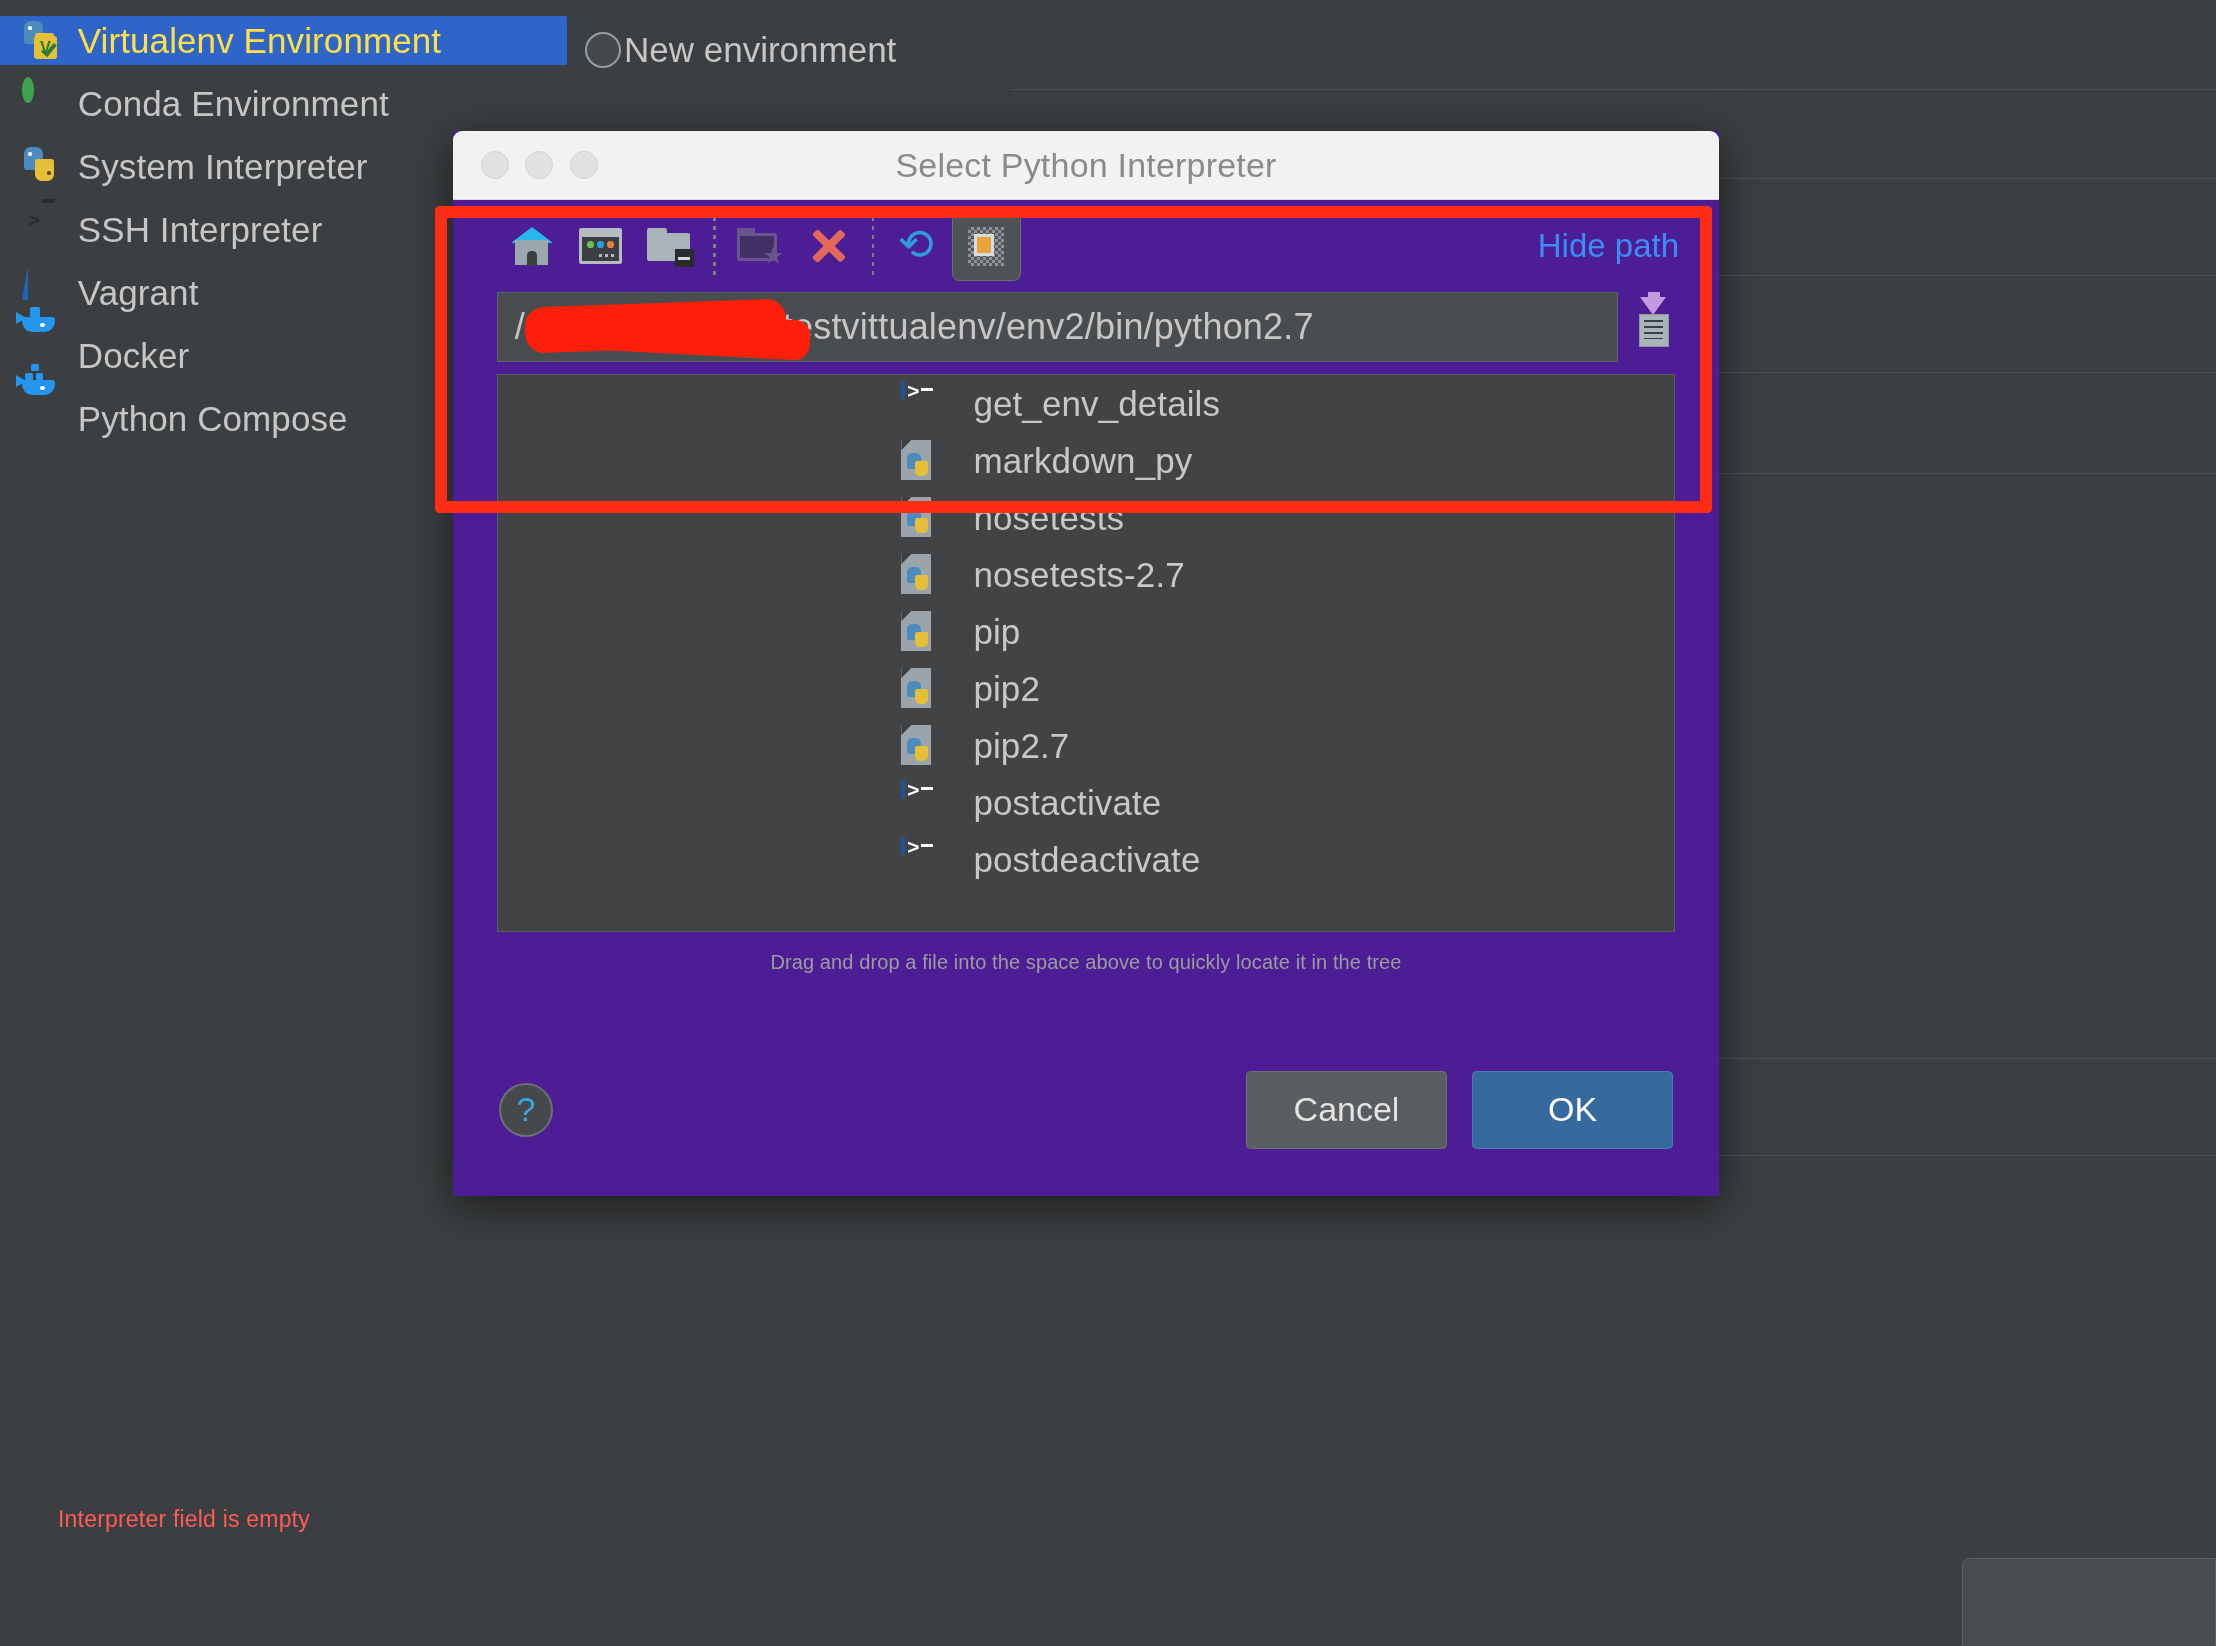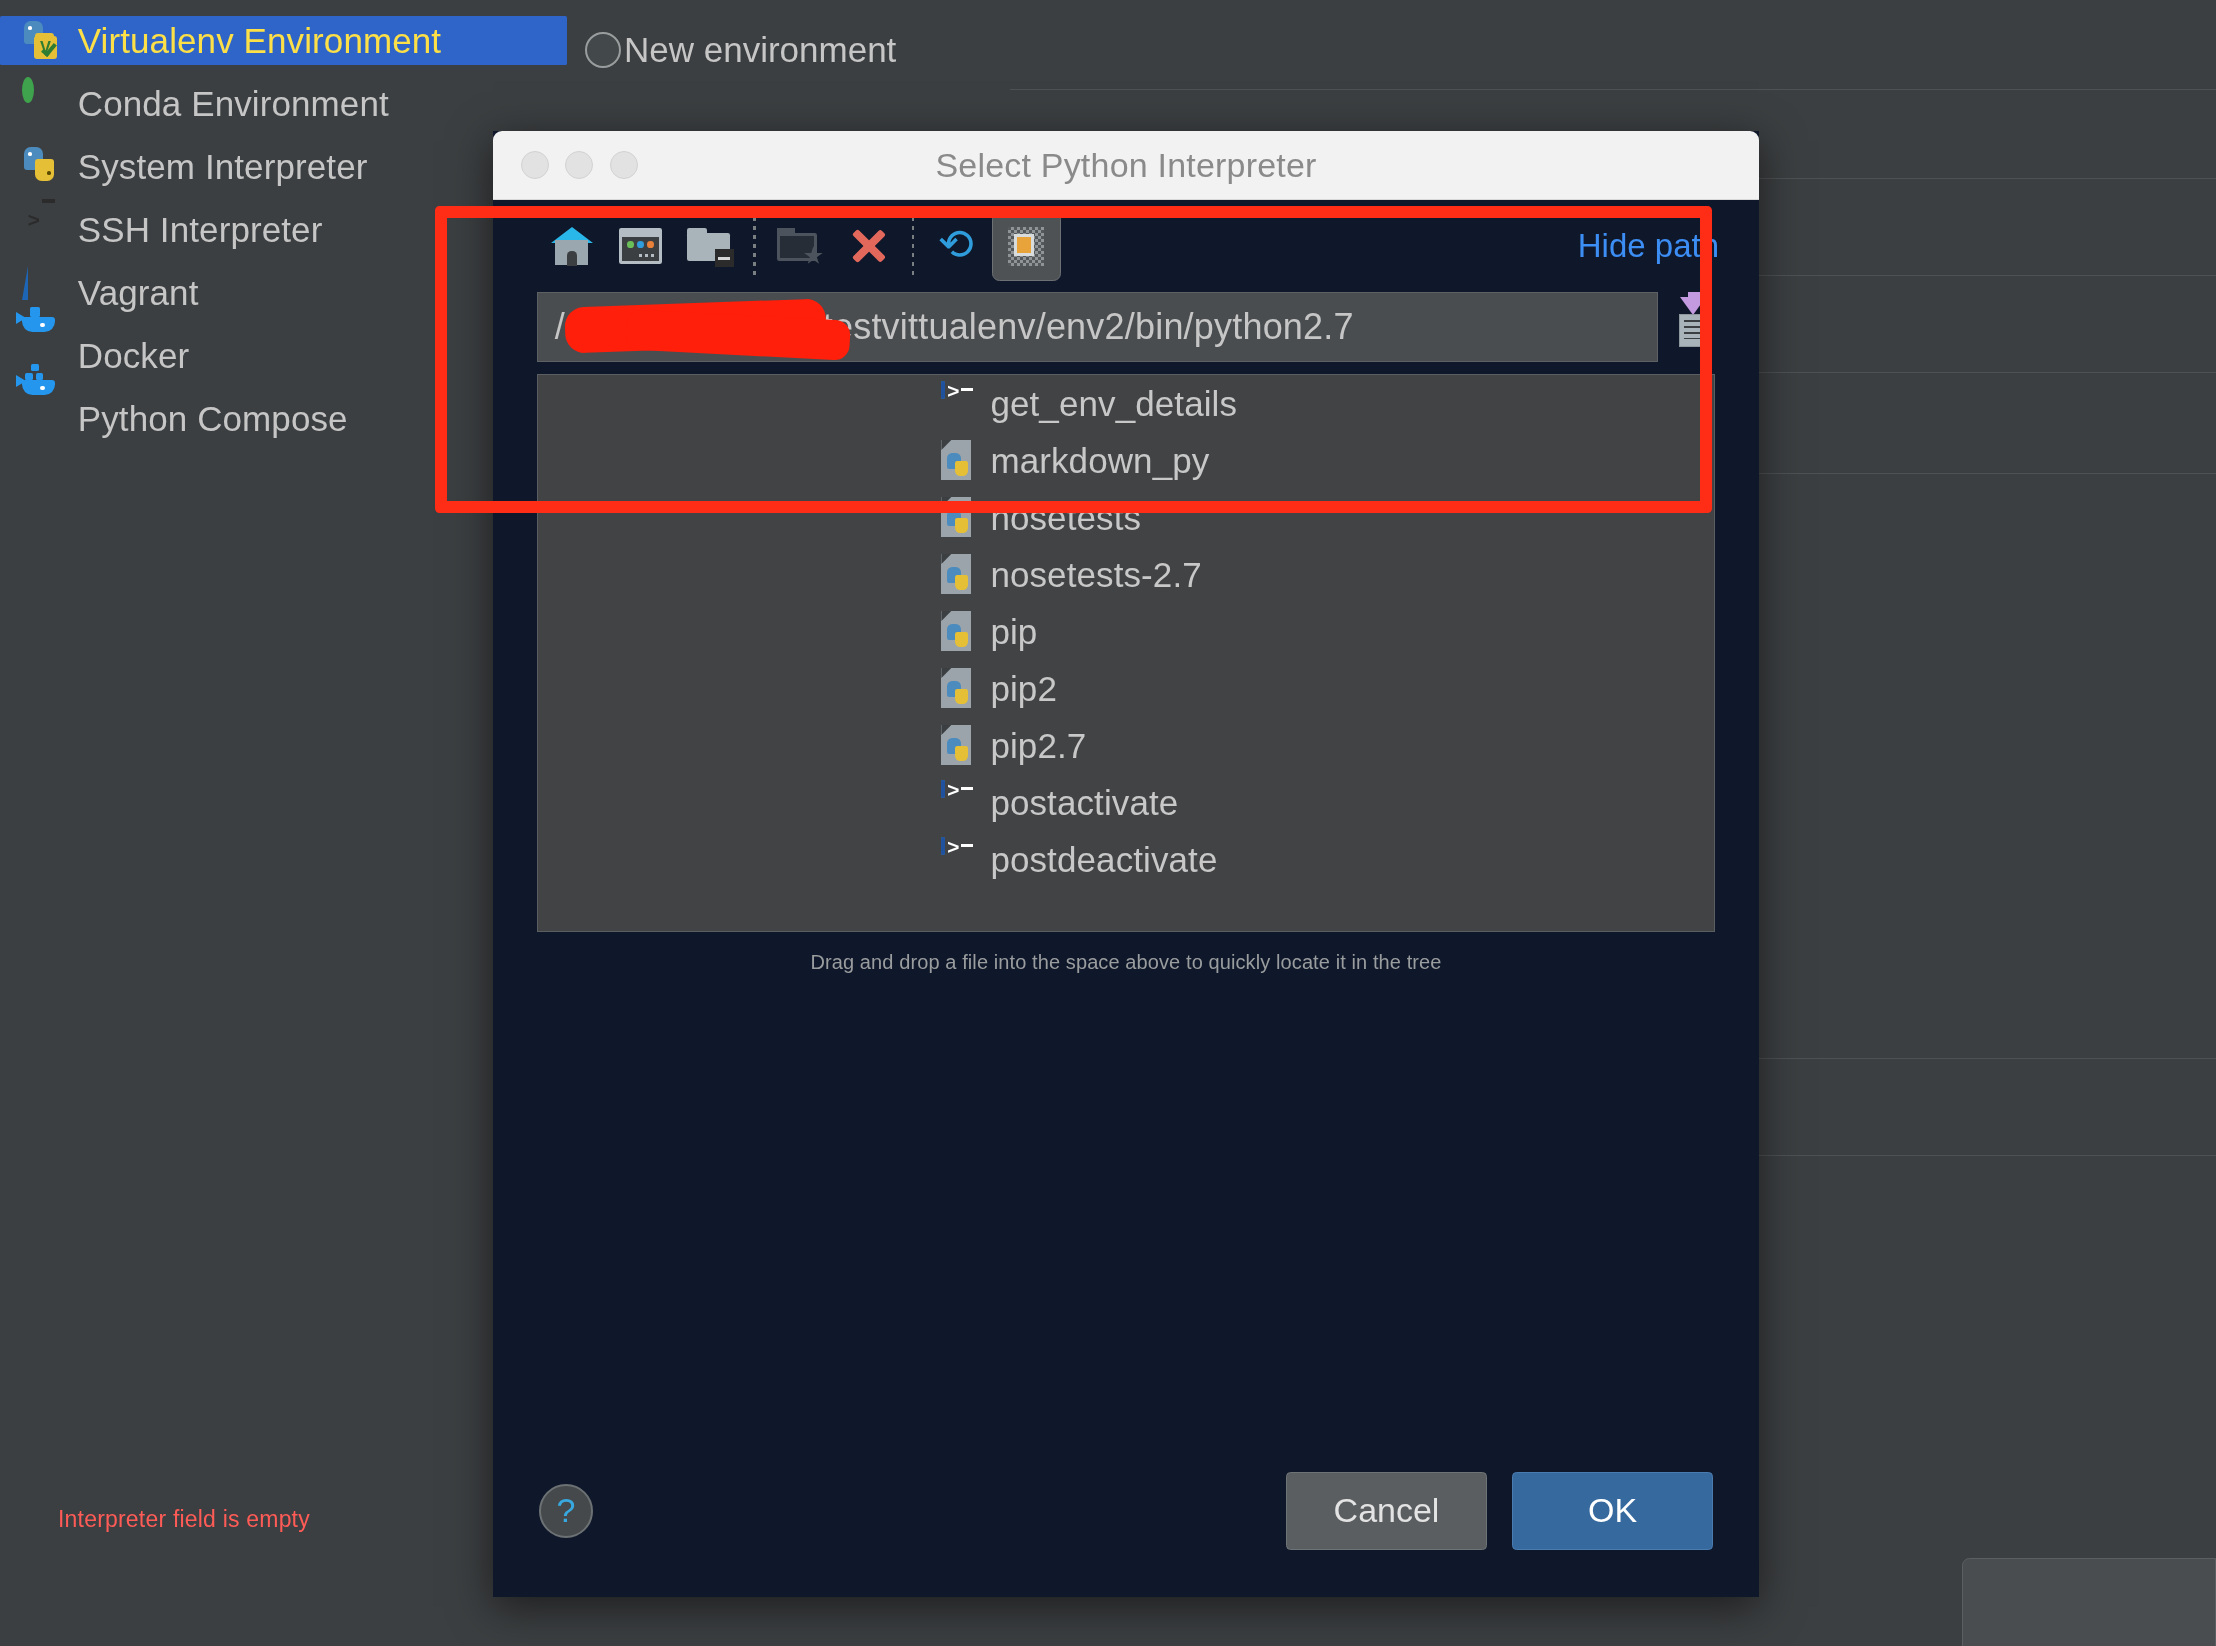--- a/index.html
+++ b/index.html
@@ -77,22 +77,22 @@
     position: absolute; left: 435px; top: 206px; width: 1277px; height: 307px;
     border: 12.7px solid #ff2d16; border-radius: 4.5px; pointer-events: none; z-index: 60;
   }
   .red-note {
     position: absolute; left: 58px; top: 1506px; font-size: 23px; color: #ff5b57;
     letter-spacing: 0.2px; white-space: nowrap; z-index: 5;
   }
 
   
   .dialog {
-    position: absolute; left: 453px; top: 131px; width: 1266px; height: 1466px;
-    background: #0f172a; box-shadow: 0 10.4px 40px rgba(0,0,0,.55); z-index: 20; margin-left: 40px;
+    position: absolute; left: 453px; top: 131px; width: 1266px; height: 1065px;
+    background: #4c1d95; box-shadow: 0 10.4px 40px rgba(0,0,0,.55); z-index: 20;
   }
   .titlebar {
     height: 69px; background: #f2f2f2; border-radius: 9px 9px 0 0;
     display: flex; align-items: center; position: relative;
     border-bottom: 0.7px solid #d8d8d8;
   }
   .traffic { display: flex; gap: 16.4px; margin-left: 28px; }
   .tl { width: 28px; height: 28px; border-radius: 50%; background: #e2e2e2; border: 0.7px solid #d2d2d2; }
   .dlg-title {
     position: absolute; left: 0; right: 0; text-align: center;
@@ -172,21 +172,21 @@
   .drop-ico .stem { position:absolute; left: 18px; top: -3px; width: 12px; height: 13.4px; background: #c39ae0; }
   .drop-ico .pad { position:absolute; left: 9px; top: 19.4px; width: 30px; height: 33px; background: #a9b4ba; border:1.5px solid #8d979c; }
   .drop-ico .pad::after { content:""; position:absolute; left:4.5px; top:4.5px; right:4.5px; height:19.4px;
       background-image: linear-gradient(#3c3f41 2.2px, transparent 0); background-size: 100% 6px; }
 
   
   .listbox {
     margin: 12px 16.4px 0 16.4px; height: 558px; background: #414345;
     border: 1.5px solid #5a5e60; overflow: hidden; position: relative;
   }
-  .row { display: flex; align-items: center; height: 57px; padding-left: 403px; }
+  .row { display: flex; align-items: center; height: 57px; padding-left: 403px; gap: 23px; }
   .row .name { font-size: 35px; color: #c8c8c8; white-space: nowrap; letter-spacing: 0.1px; }
   .row .ric { width: 37px; height: 42px; flex: 0 0 37px; margin-right: 12px; position: relative; }
 
   
   .fpy { position: relative; width: 34px; height: 42px; }
   .fpy .sheet { position: absolute; left: 0; top: 0; width: 30px; height: 40px; background: #9aa4aa; }
   .fpy .fold { position: absolute; left: 0; top: 0; width: 10.4px; height: 10.4px; background: #3c3f41;
       clip-path: polygon(0 0, 100% 0, 0 100%); }
   .fpy .s1 { position: absolute; left: 6px; top: 13.4px; width: 13.4px; height: 15.7px; background: #4b8bbe; border-radius: 5.2px 5.2px 2.2px 2.2px; }
   .fpy .s2 { position: absolute; left: 13.4px; top: 21px; width: 13.4px; height: 15.7px; background: #e5c037; border-radius: 2.2px 2.2px 5.2px 5.2px; }

